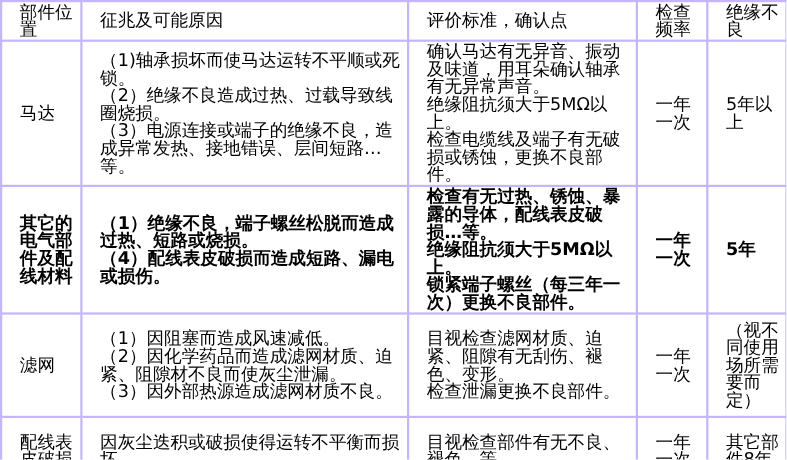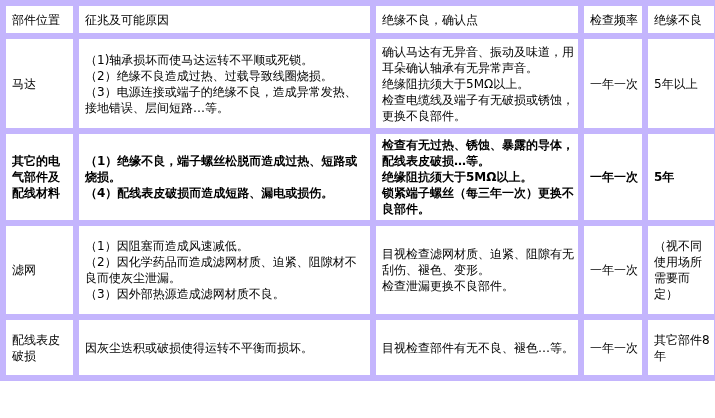--- a/index.html
+++ b/index.html
@@ -16,28 +16,28 @@
     overflow: hidden;
   }
   table.maint {
     border-collapse: collapse;
     table-layout: fixed;
     width: 714px;
     margin: 0;
   }
   table.maint th,
   table.maint td {
-    border: 6px solid #c4b5fd;
-    font-size: 12px;
+    border: 2px solid #c4b5fd;
+    font-size: 16px;
     line-height: 16px;
     color: #000000;
     font-weight: normal;
     text-align: left;
     vertical-align: middle;
-    padding: 1px 2px 1px 6px;
+    padding: 1px 2px 1px 16px;
     white-space: pre-line;
     overflow: hidden;
     word-break: break-all;
   }
   table.maint th { height: 33px; }
   tr.r-motor  > td { height: 95px; }
   tr.r-fan    > td { height: 42px; }
   tr.r-elec   > td { height: 92px; font-weight: bold; }
   tr.r-filter > td { height: 94px; }
   tr.r-case   > td { height: 61px; }
@@ -51,21 +51,21 @@
       <col style="width:73px">
       <col style="width:297px">
       <col style="width:208px">
       <col style="width:64px">
       <col style="width:72px">
     </colgroup>
     <thead>
       <tr>
         <th>部件位置</th>
         <th>征兆及可能原因</th>
-        <th>绝缘不良，确认点</th>
+        <th>评价标准，确认点</th>
         <th>检查频率</th>
         <th>绝缘不良</th>
       </tr>
     </thead>
     <tbody>
       <tr class="r-motor">
         <td>马达</td>
         <td>（1)轴承损坏而使马达运转不平顺或死锁。
 （2）绝缘不良造成过热、过载导致线圈烧损。
 （3）电源连接或端子的绝缘不良，造成异常发热、接地错误、层间短路…等。</td>

